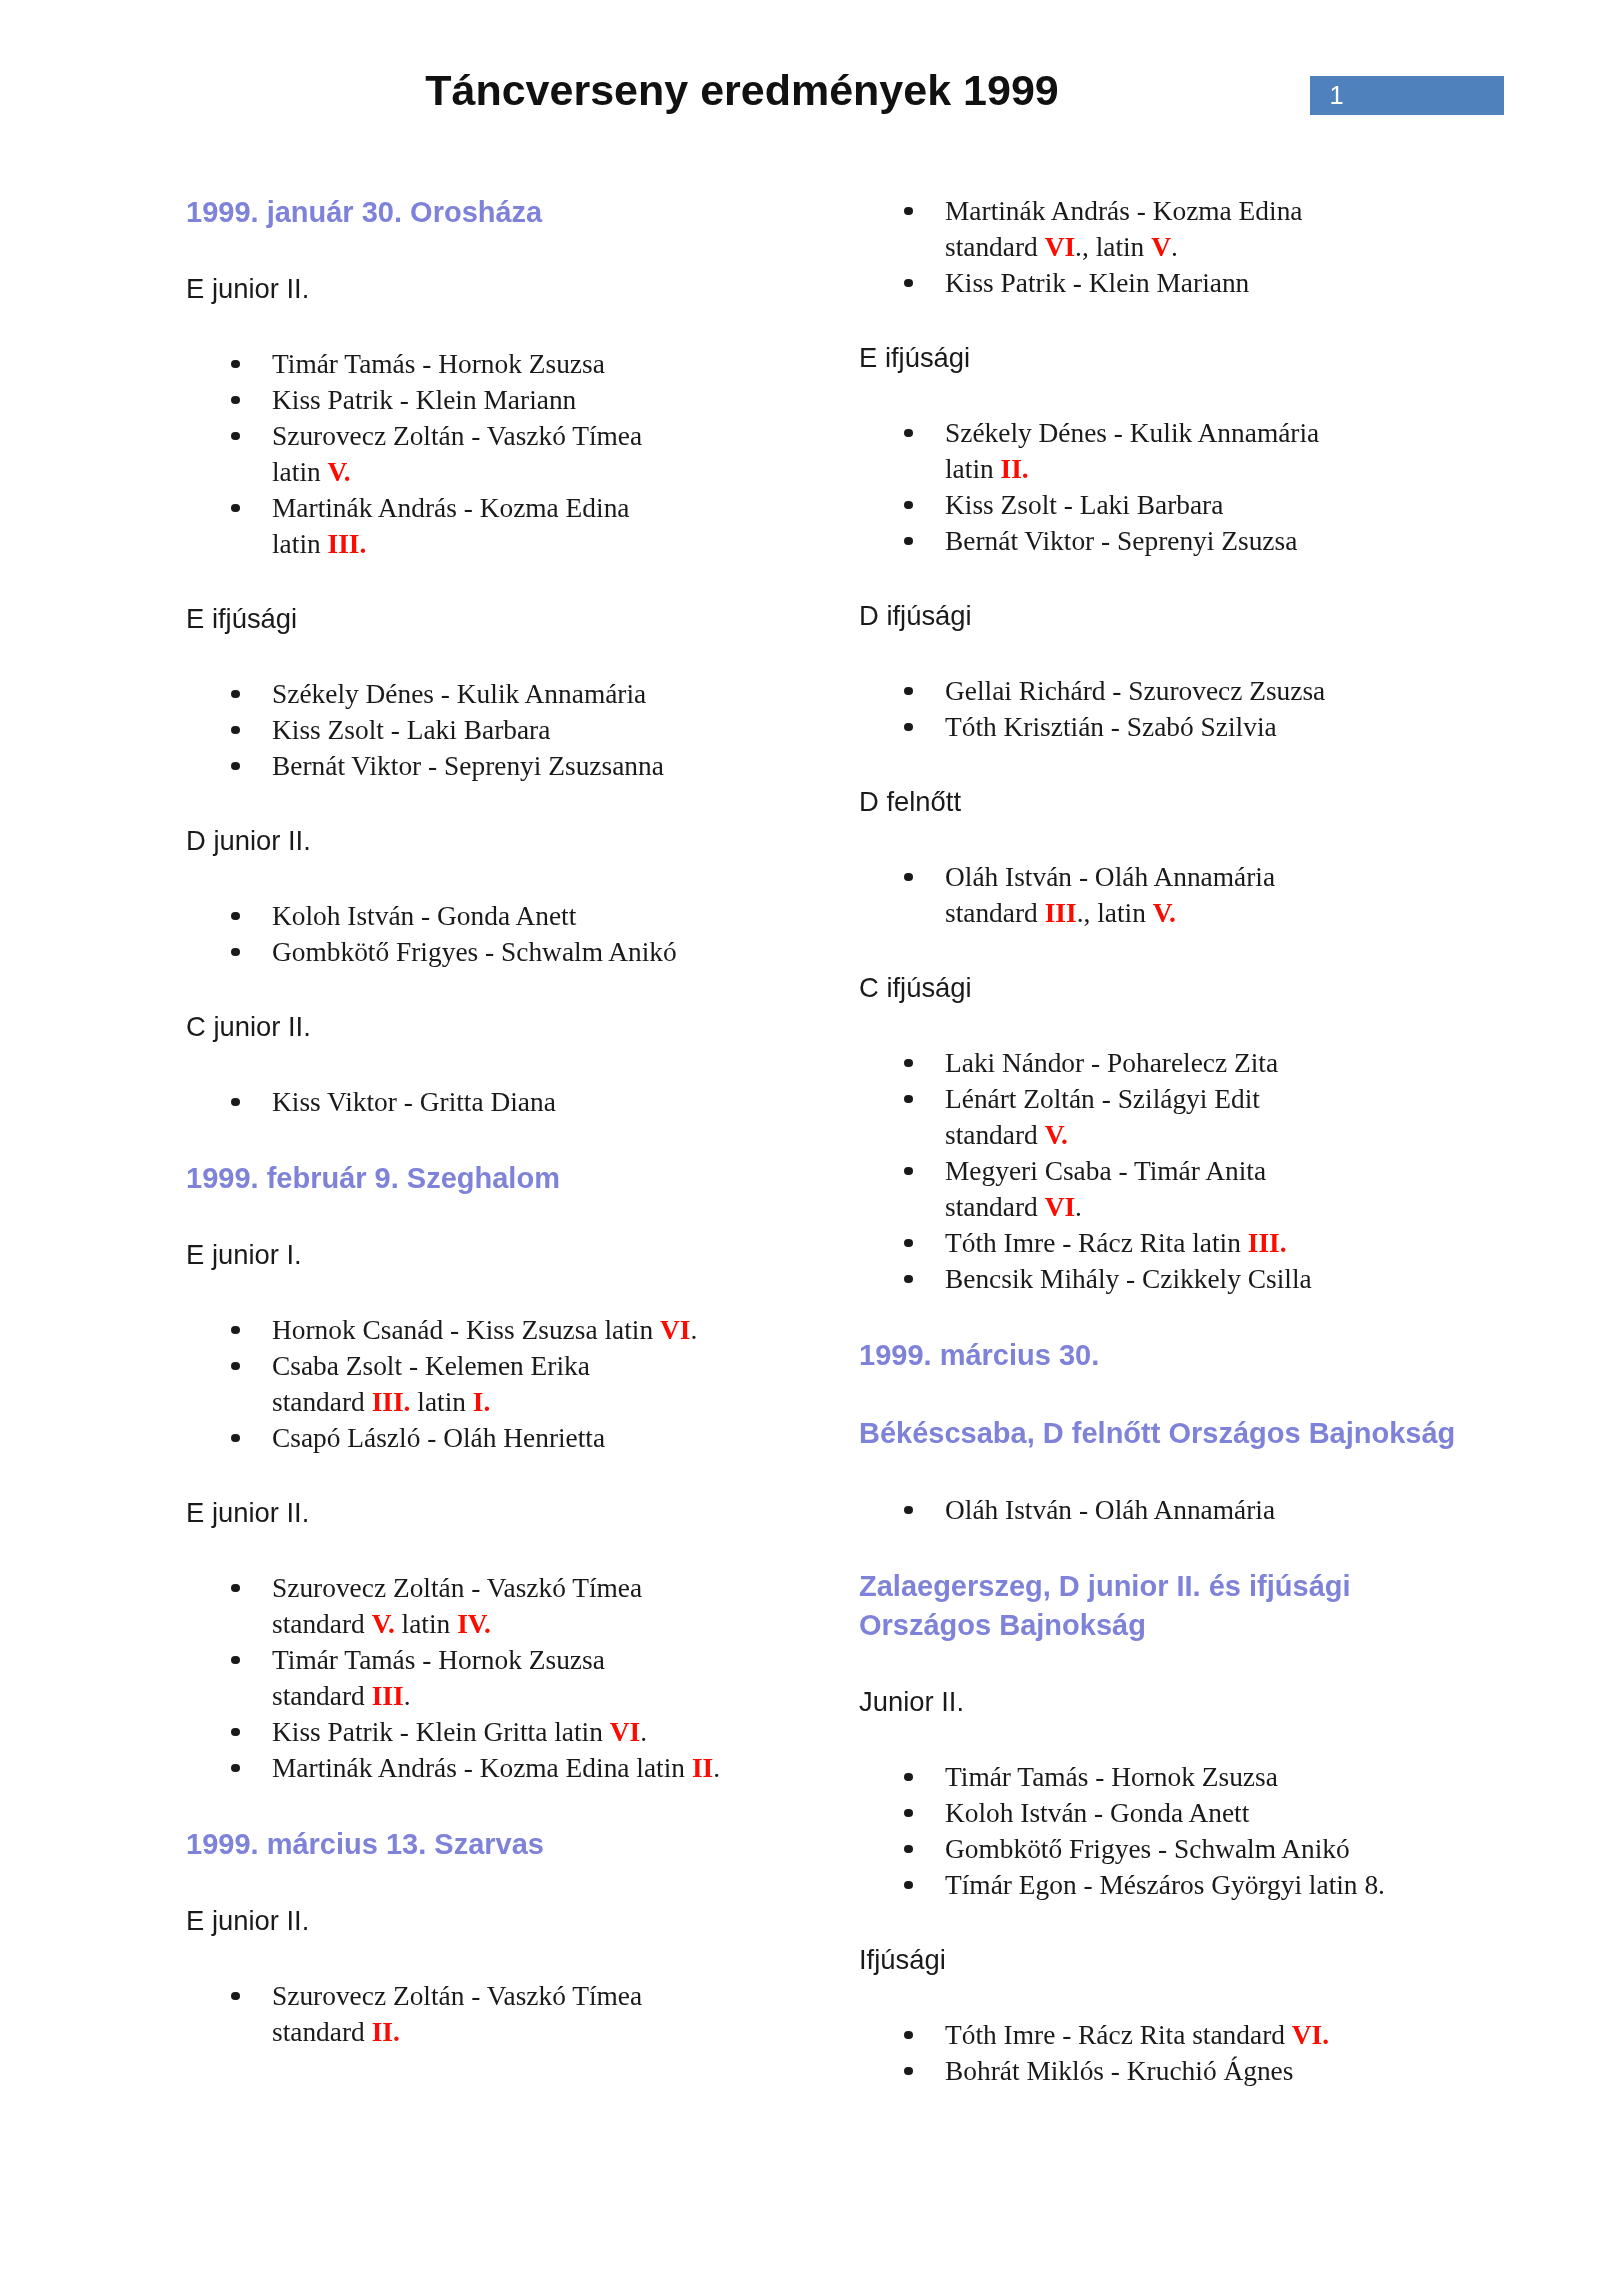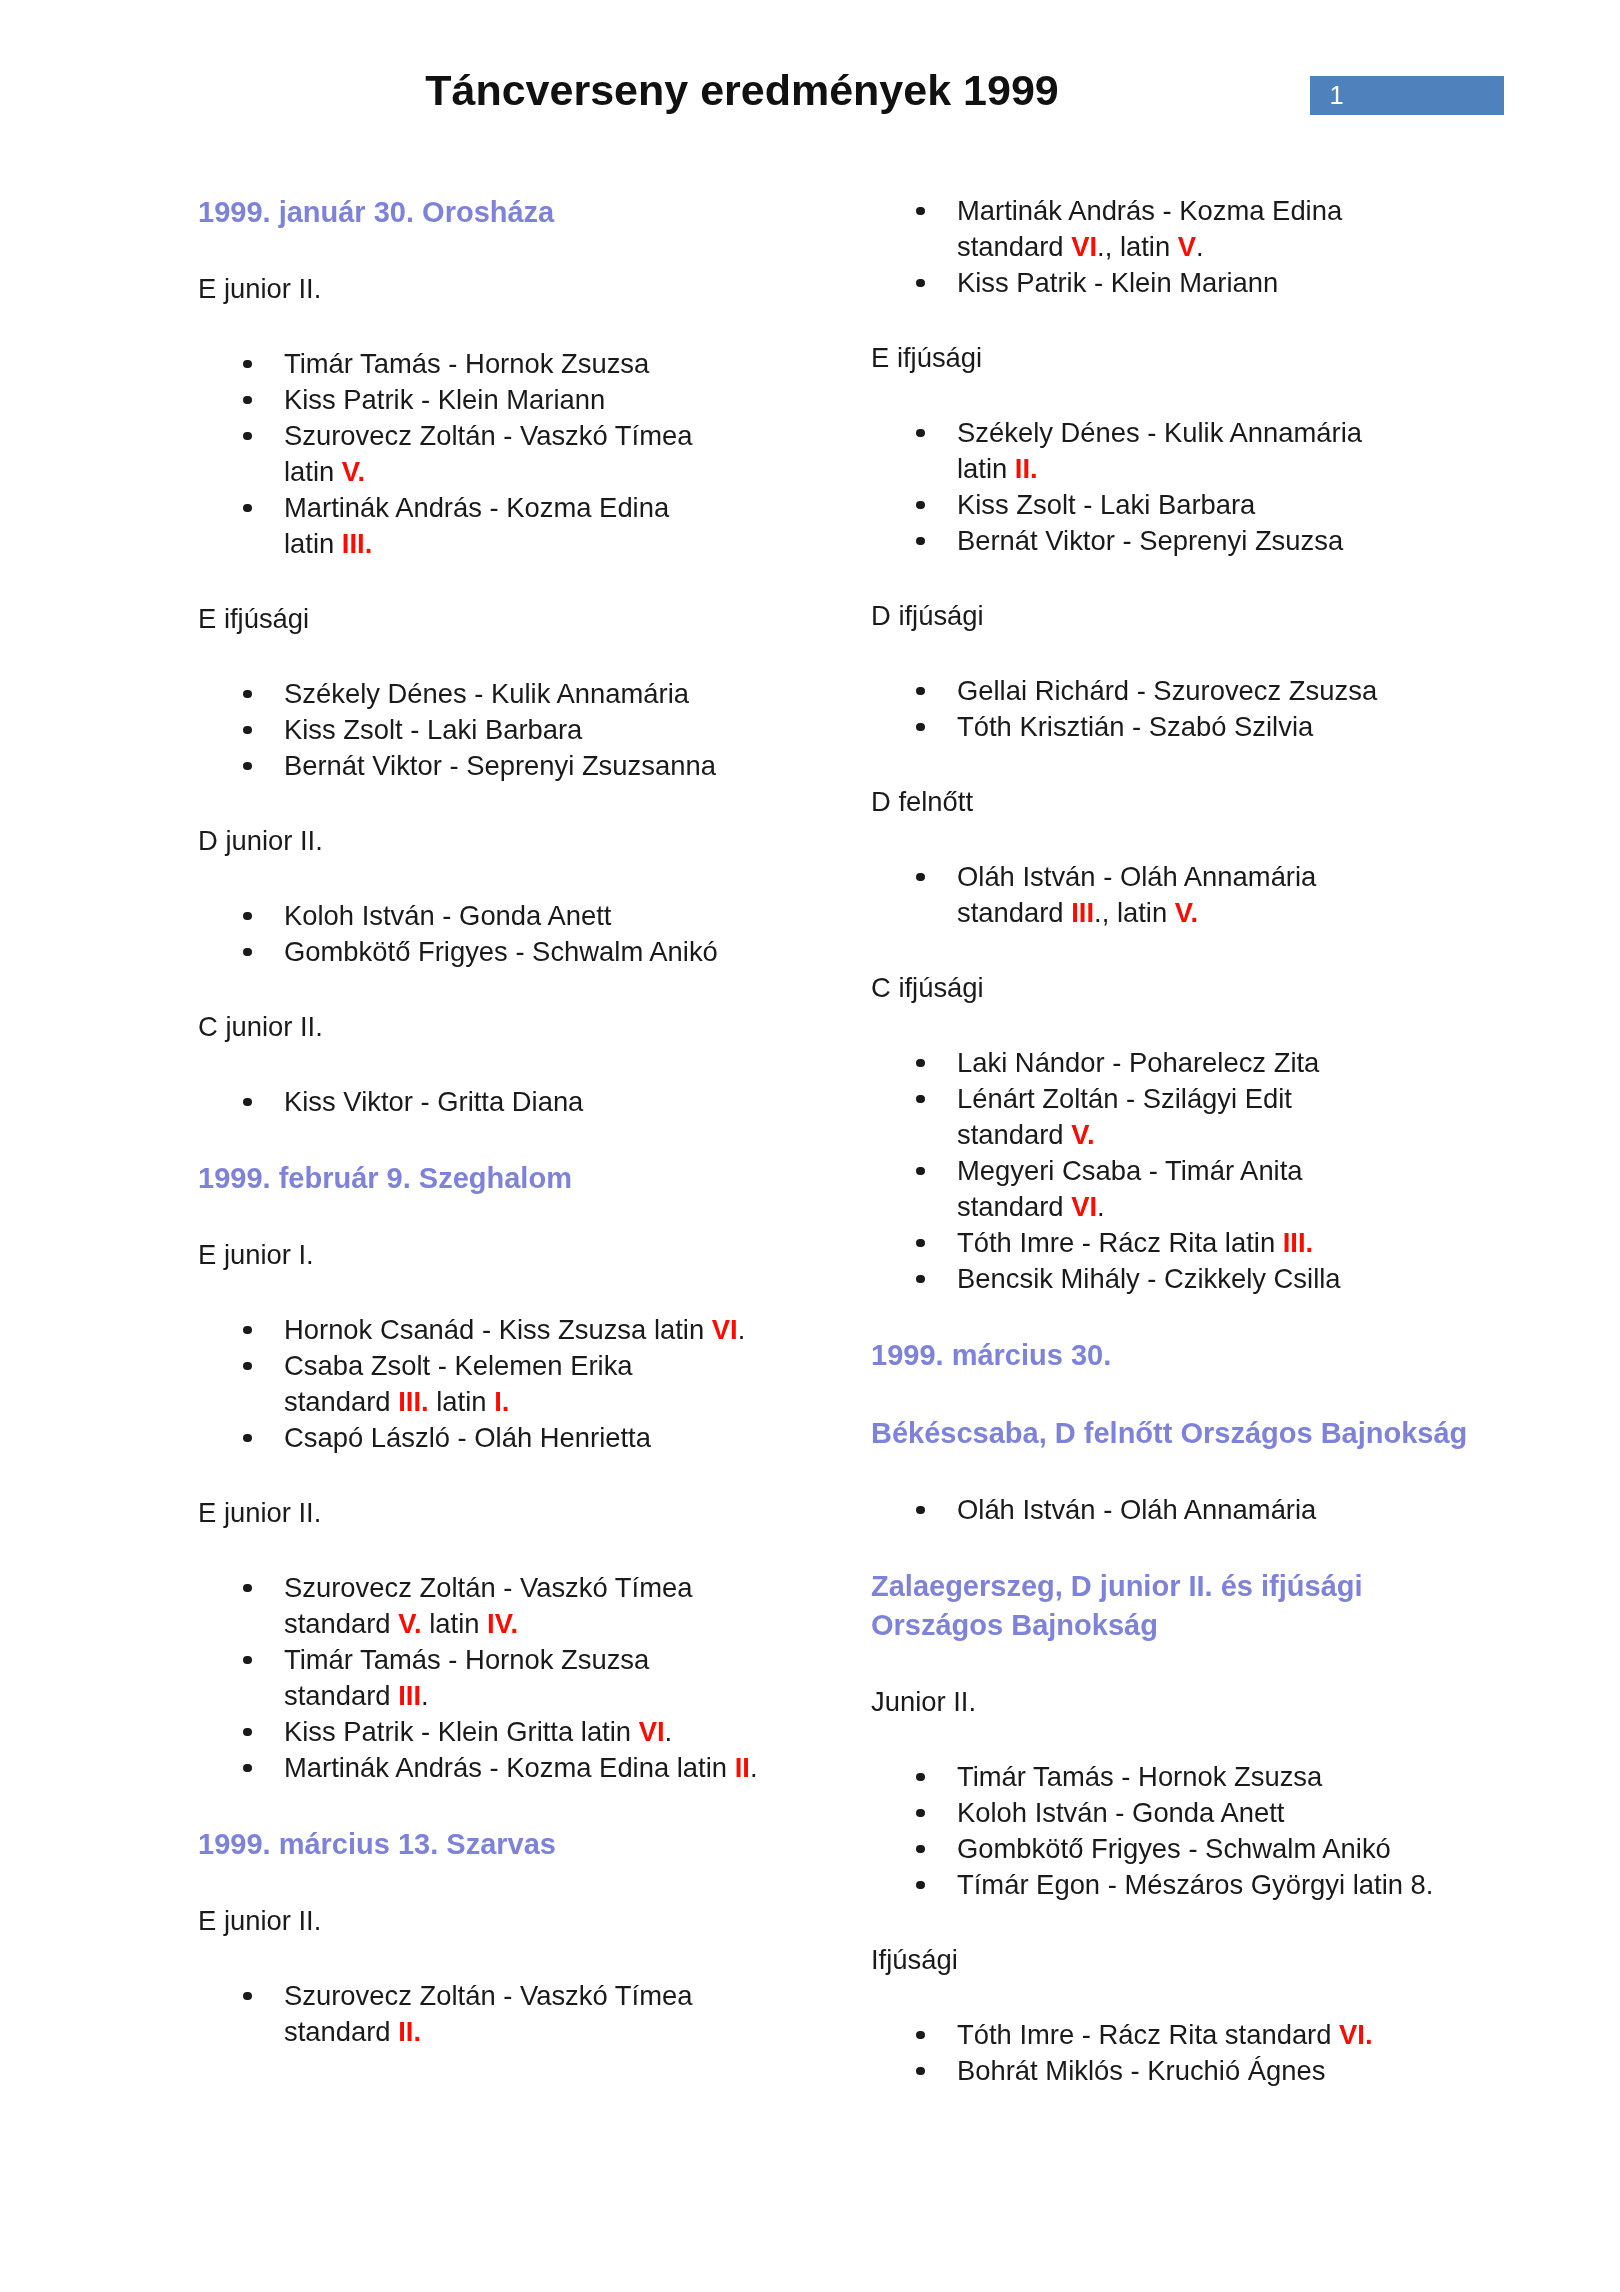--- a/index.html
+++ b/index.html
@@ -49,21 +49,21 @@
   .columns{
     position:absolute;
     top:193px;
     left:186px;
     display:flex;
     gap:85px;
     font-size:27.4px;
     line-height:36px;
   }
   .column{width:588px;}
-  .column > *{margin:39px 12px;}
+  .column > *{margin:39px 0;}
   .column > :first-child{margin-top:0;}
   .date-heading{
     color:var(--blue);
     font-weight:bold;
     font-size:29px;
     line-height:39px;
   }
   .date-heading div{white-space:nowrap;}
   .section-header{
     text-underline-offset:3.9px;
@@ -80,21 +80,21 @@
   .bullet-list li::before{
     content:"";
     position:absolute;
     left:45px;
     top:13.7px;
     width:8.8px;
     height:8.8px;
     border-radius:50%;
     background:var(--text);
   }
-  .line{white-space:nowrap;}
+  .line{white-space:nowrap;font-family:Liberation Serif, serif;}
   .rank{
     color:var(--red);
     font-weight:bold;
   }
 </style>
 </head>
 <body>
 
 <div class="page">
   <div class="doc-title">Táncverseny eredmények 1999</div>

